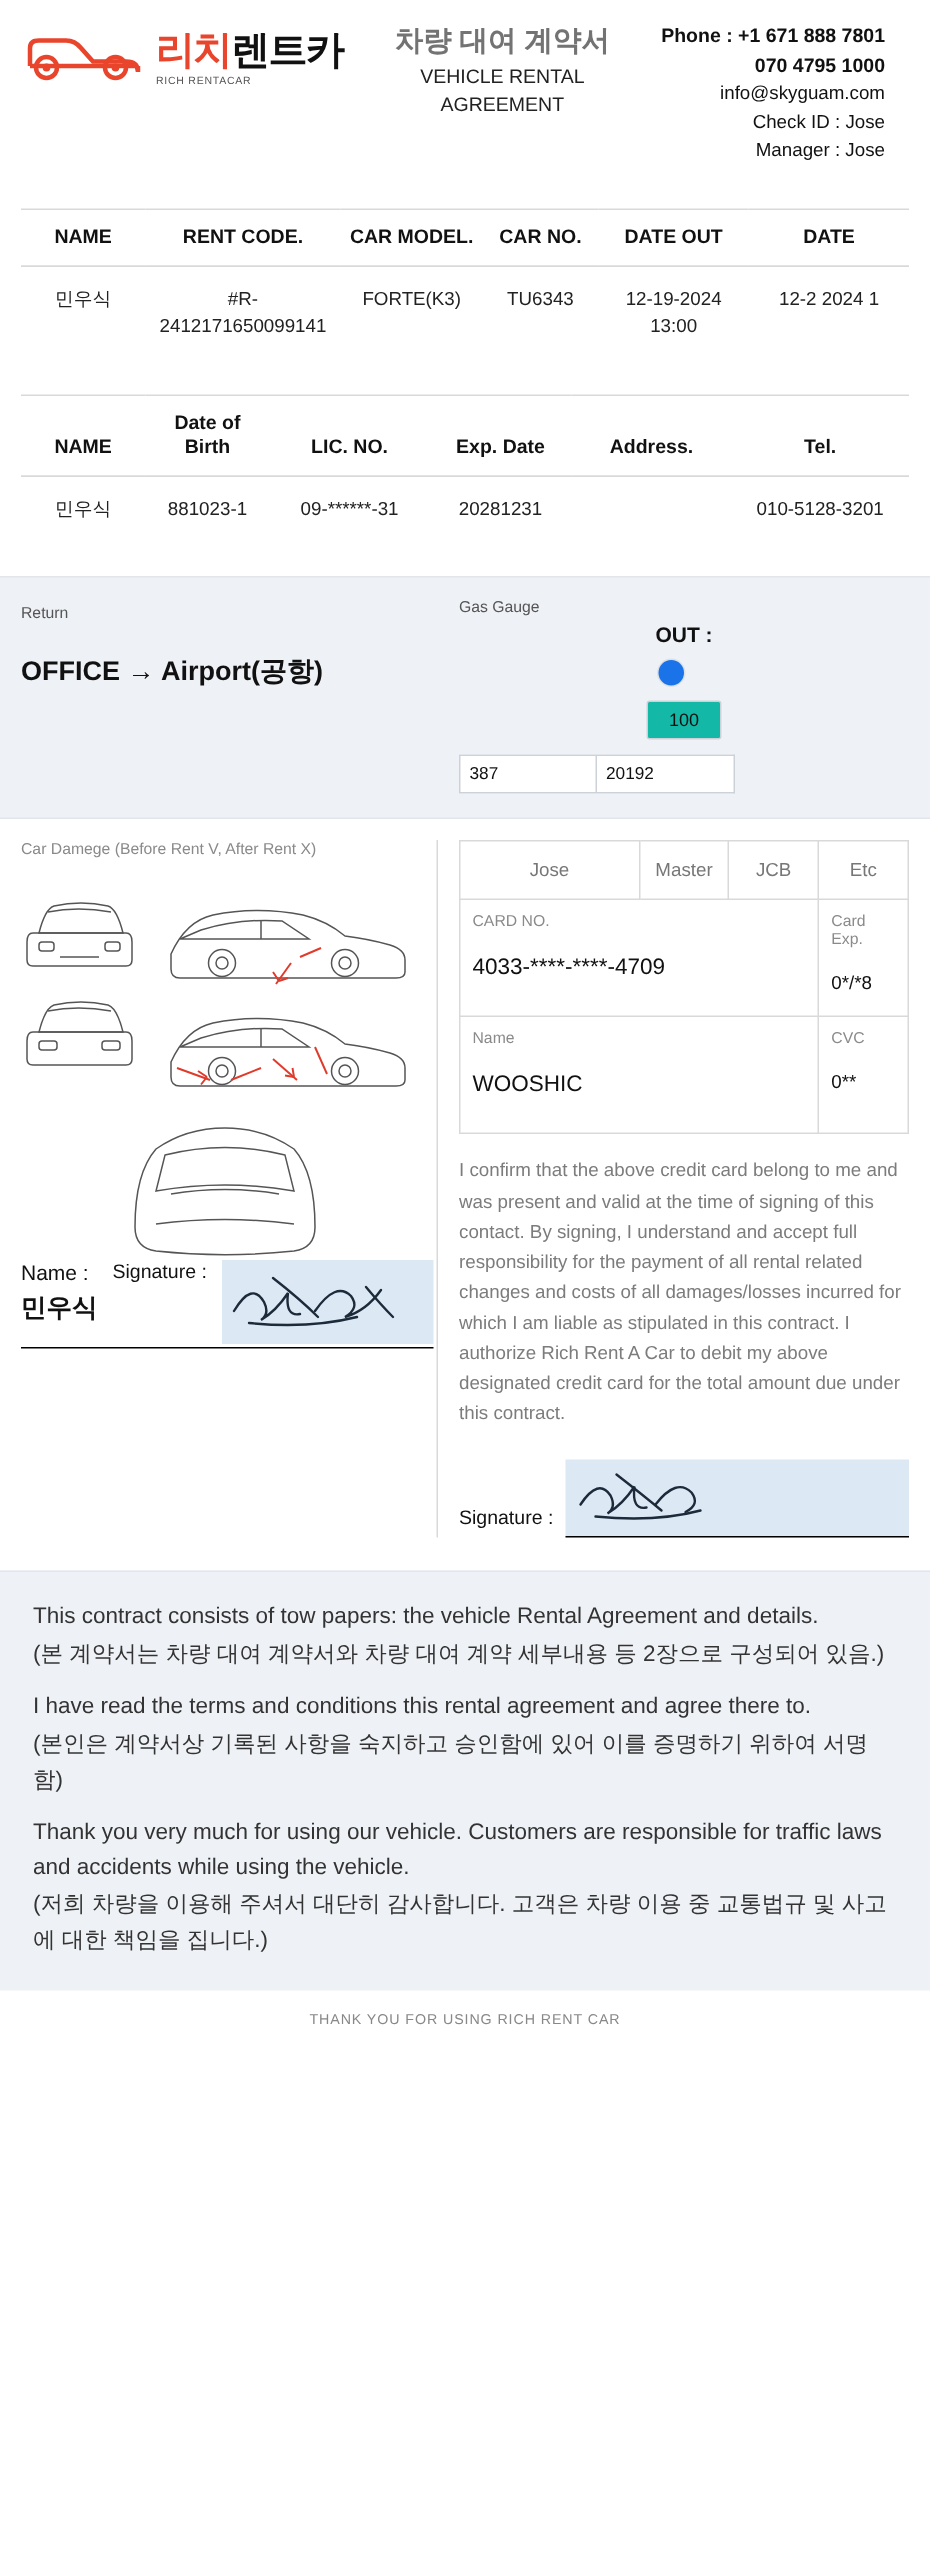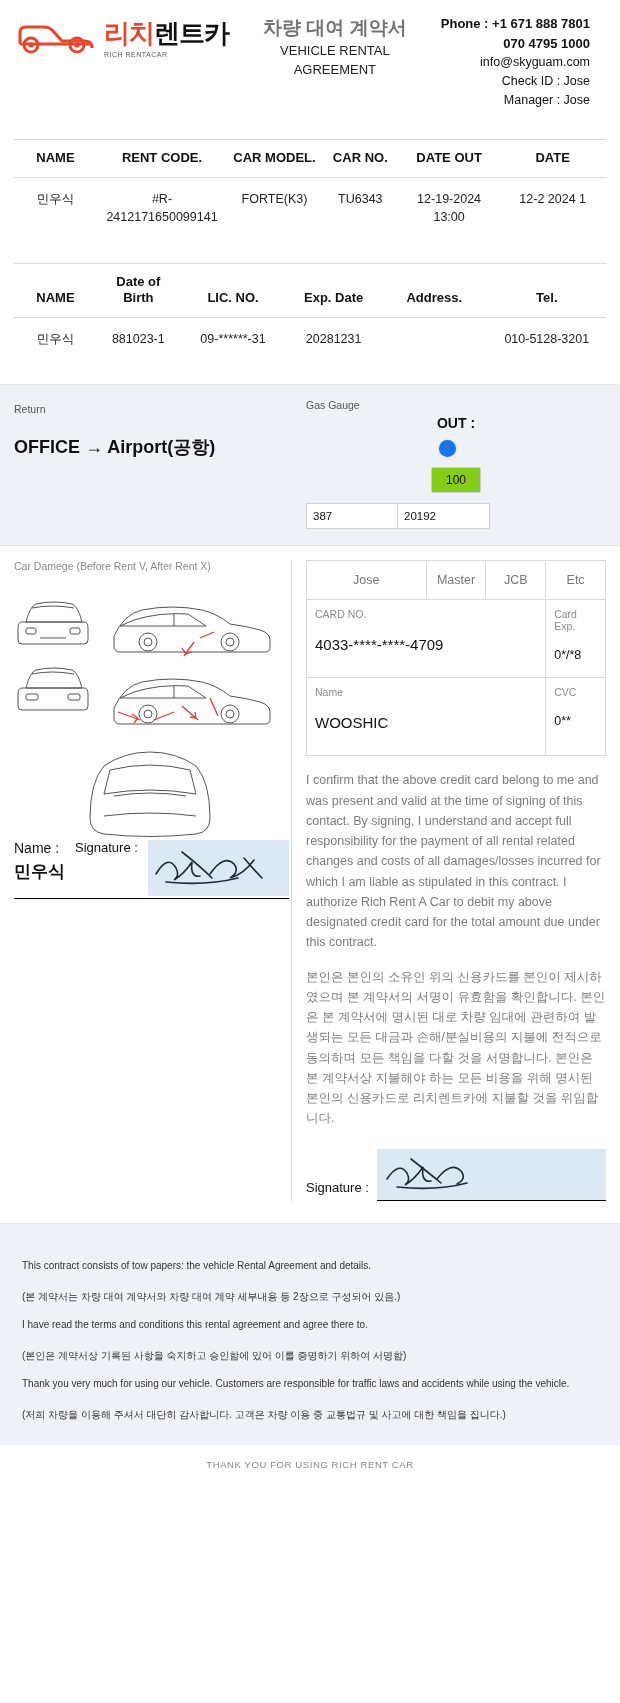--- a/index.html
+++ b/index.html
@@ -54,21 +54,21 @@
   .slider { position:relative; flex:1 1 auto; height:20px; }
   .slider-track {
     position:absolute; left:0; right:0; top:7px; height:6px; border-radius:3px;
     background: repeating-linear-gradient(90deg,#2f72e8 0 2px, #8fb6f2 2px 4px);
   }
   .slider-knob {
     position:absolute; right:0; top:1px; width:17px; height:17px; border-radius:50%;
     background:#1a73e8; box-shadow:0 0 0 1px rgba(0,0,0,.07);
   }
   .num-box {
-    width:50px; height:26px; border:1px solid #cdd2d8; background:#84cc16; border-radius:2px;
+    width:50px; height:26px; border:1px solid #cdd2d8; background:#14b8a6; border-radius:2px;
     font-size:12px; color:#111; display:flex; align-items:center; justify-content:center;
   }
   .odo-row { display:flex; gap:0; margin-top:10px; }
   .odo-cell {
     width:92px; height:26px; border:1px solid #cdd2d8; background:#fff;
     font-size:11.5px; color:#111; display:flex; align-items:center; padding-left:6px;
   }
   .odo-cell + .odo-cell { border-left:none; }
 
   
@@ -98,21 +98,21 @@
   .para.kr { margin-top:14px; }
   .sig2-row { display:flex; align-items:flex-end; gap:8px; margin-top:20px; }
   .sig2-lbl { font-size:13px; color:#111; padding-bottom:6px; white-space:nowrap; }
   .sig2-pad { position:relative; flex:1 1 auto; height:52px; background:#dde8f5; border-bottom:1px solid #000; }
 
   
   .foot {
     margin-top:22px; background:#eef1f5; border-top:1px solid #e2e6eb;
     padding:18px 22px 20px 22px;
   }
-  .foot p { font-size:10px; color:#333; line-height:1.55; margin:16px 0 2px 0; }
+  .foot p { font-size:15px; color:#333; line-height:1.55; margin:0 0 2px 0; }
   .foot .gap { margin-top:12px; }
   .thanks { text-align:center; font-size:9.5px; color:#888; letter-spacing:0.6px; padding:14px 0 16px 0; }
 </style>
 </head>
 <body>
 
 <div class="page">
 
   <div class="header">
     <div class="logo-wrap">
@@ -325,21 +325,20 @@
           </td>
           <td class="cell-pad">
             <div class="card-lbl">CVC</div>
             <div class="card-val sm">0**</div>
           </td>
         </tr>
       </tbody>
         </table>
 
       <p class="para">I confirm that the above credit card belong to me and was present and valid at the time of signing of this contact. By signing, I understand and accept full responsibility for the payment of all rental related changes and costs of all damages/losses incurred for which I am liable as stipulated in this contract. I authorize Rich Rent A Car to debit my above designated credit card for the total amount due under this contract.</p>
-      <p class="para kr">본인은 본인의 소유인 위의 신용카드를 본인이 제시하였으며 본 계약서의 서명이 유효함을 확인합니다. 본인은 본 계약서에 명시된 대로 차량 임대에 관련하여 발생되는 모든 대금과 손해/분실비용의 지불에 전적으로 동의하며 모든 책임을 다할 것을 서명합니다. 본인은 본 계약서상 지불해야 하는 모든 비용을 위해 명시된 본인의 신용카드로 리치렌트카에 지불할 것을 위임합니다.</p>
 
       <div class="sig2-row">
         <div class="sig2-lbl">Signature :</div>
         <div class="sig2-pad">
           <svg width="130" height="50" viewBox="0 0 130 50">
             <g fill="none" stroke="#1c2a3a" stroke-width="1.6" stroke-linecap="round">
               <path d="M10 30 q12 -18 20 -6 q4 8 -2 12 q10 -6 18 -18 q-2 16 8 14"></path>
               <path d="M34 10 q18 14 30 24"></path>
               <path d="M60 30 q14 -18 24 -8 q6 8 -4 13"></path>
               <path d="M20 38 q40 4 70 -4"></path>

